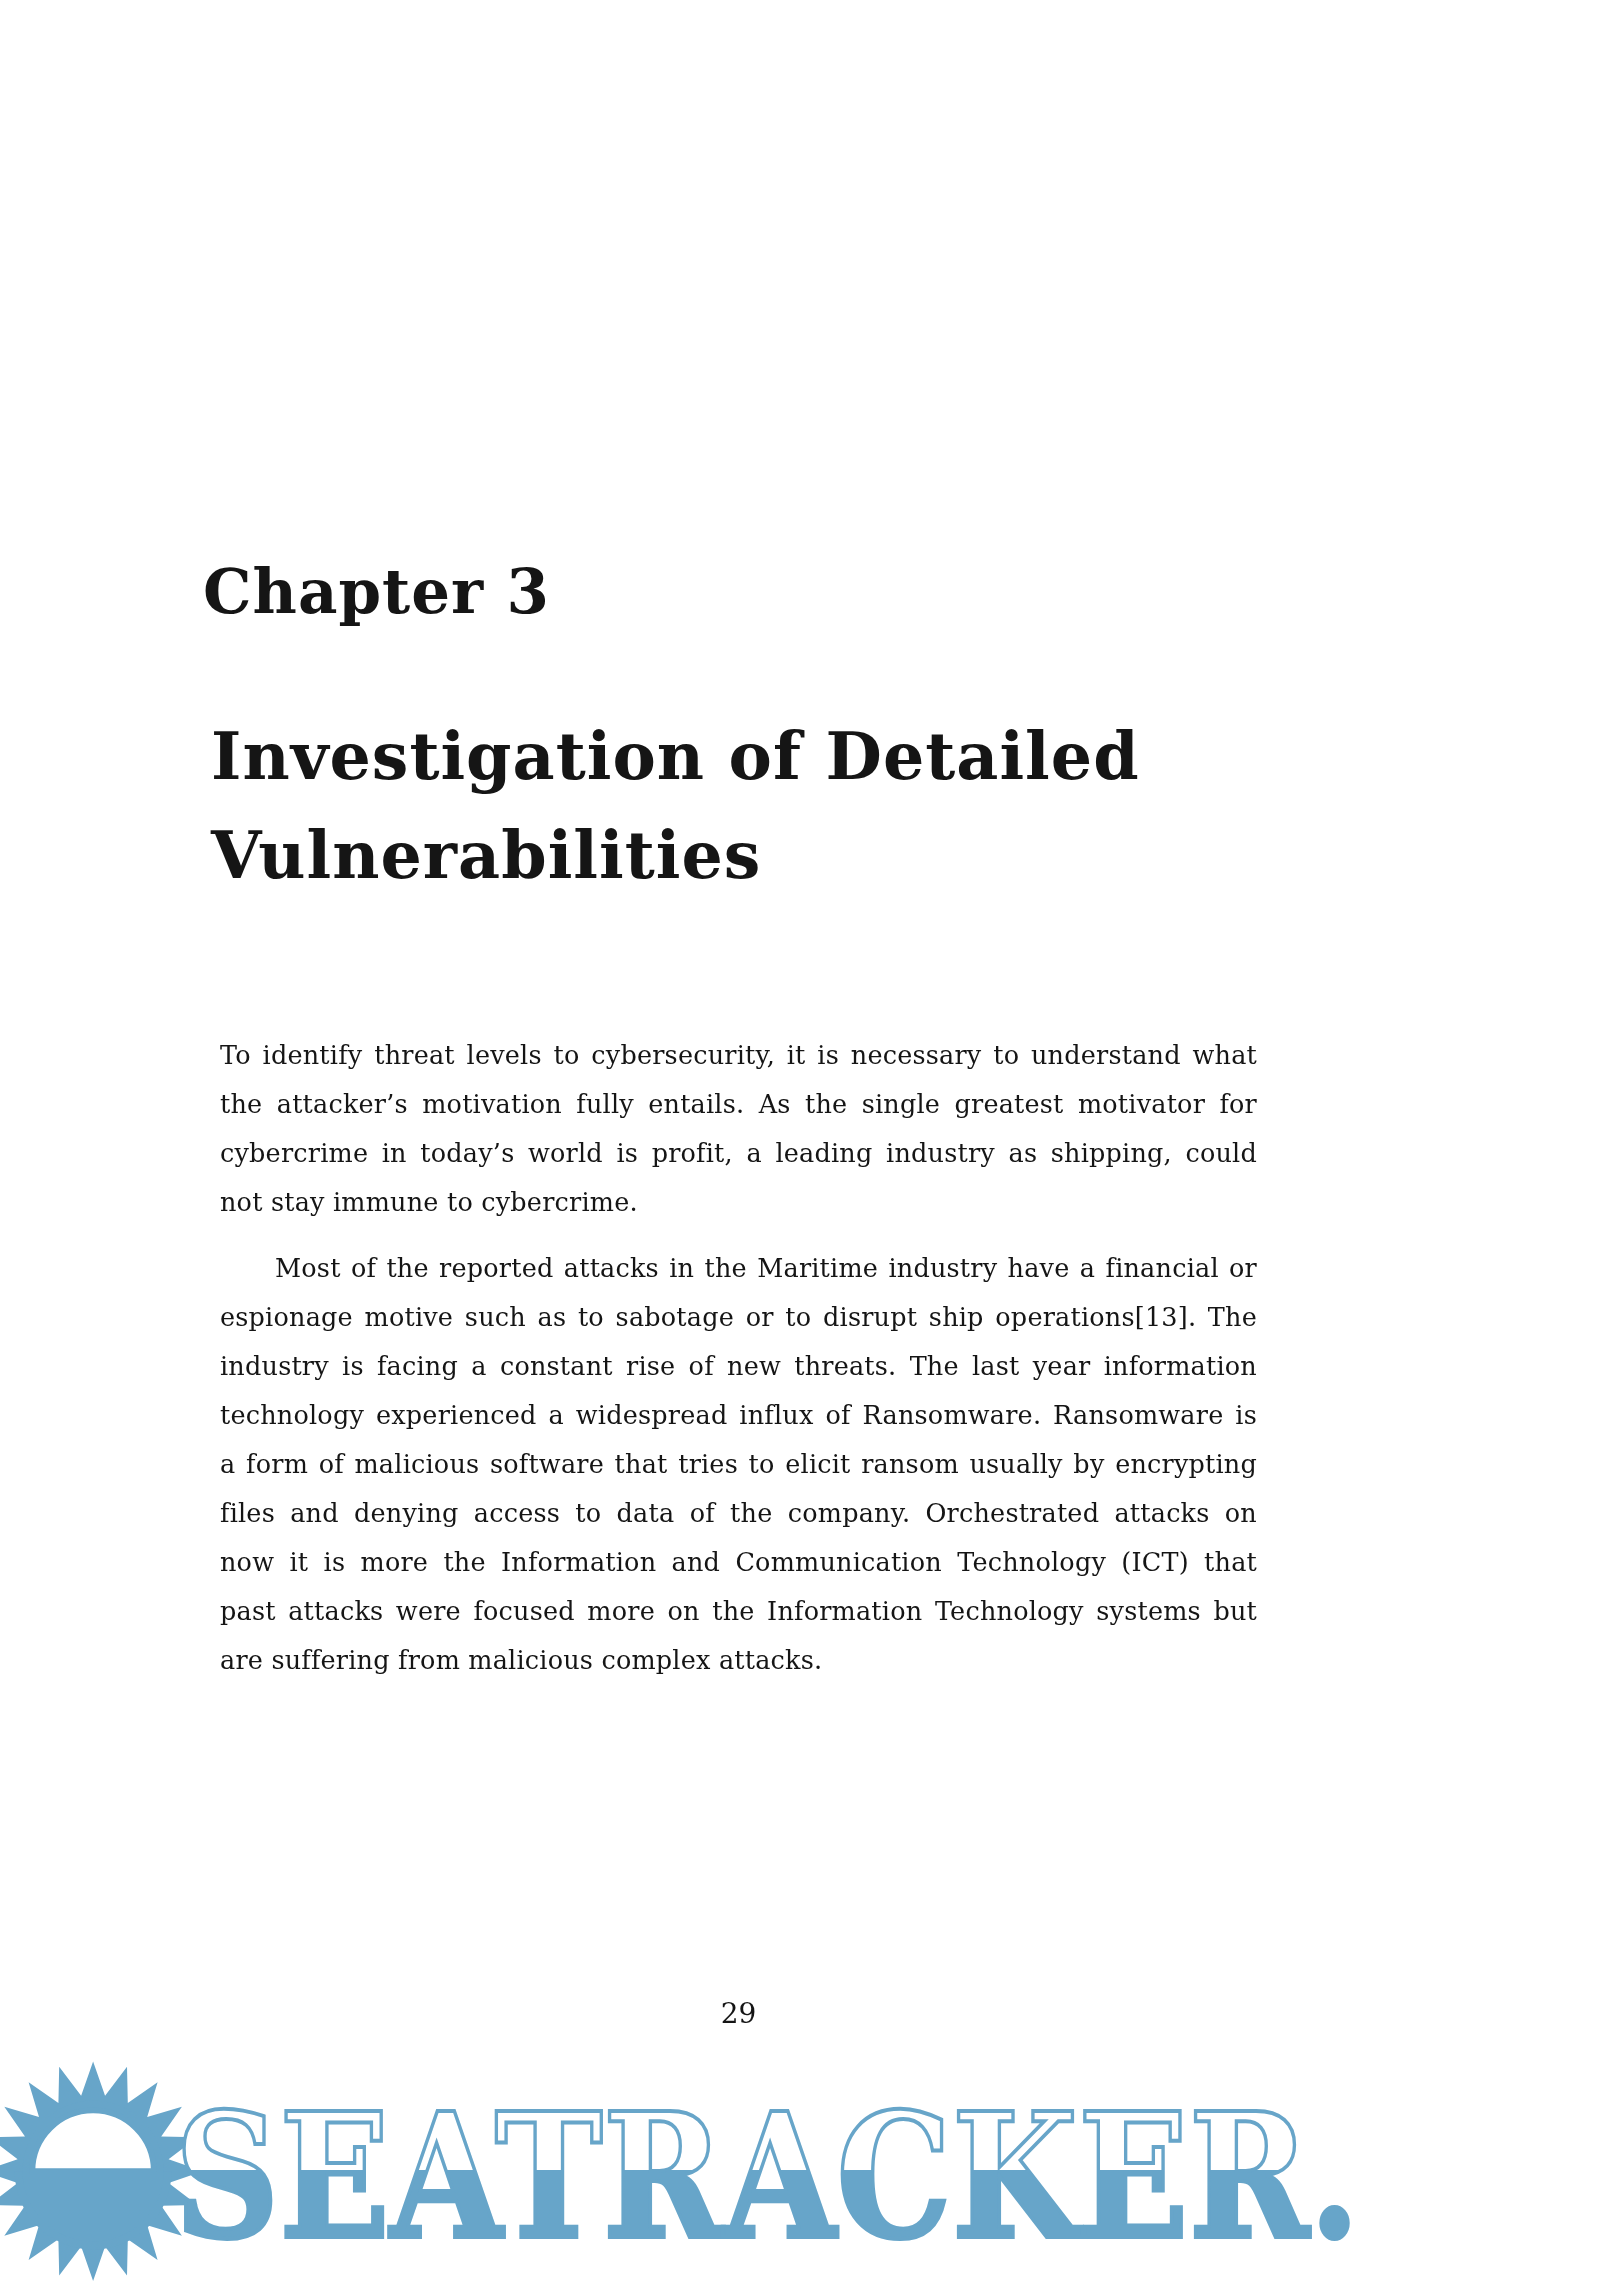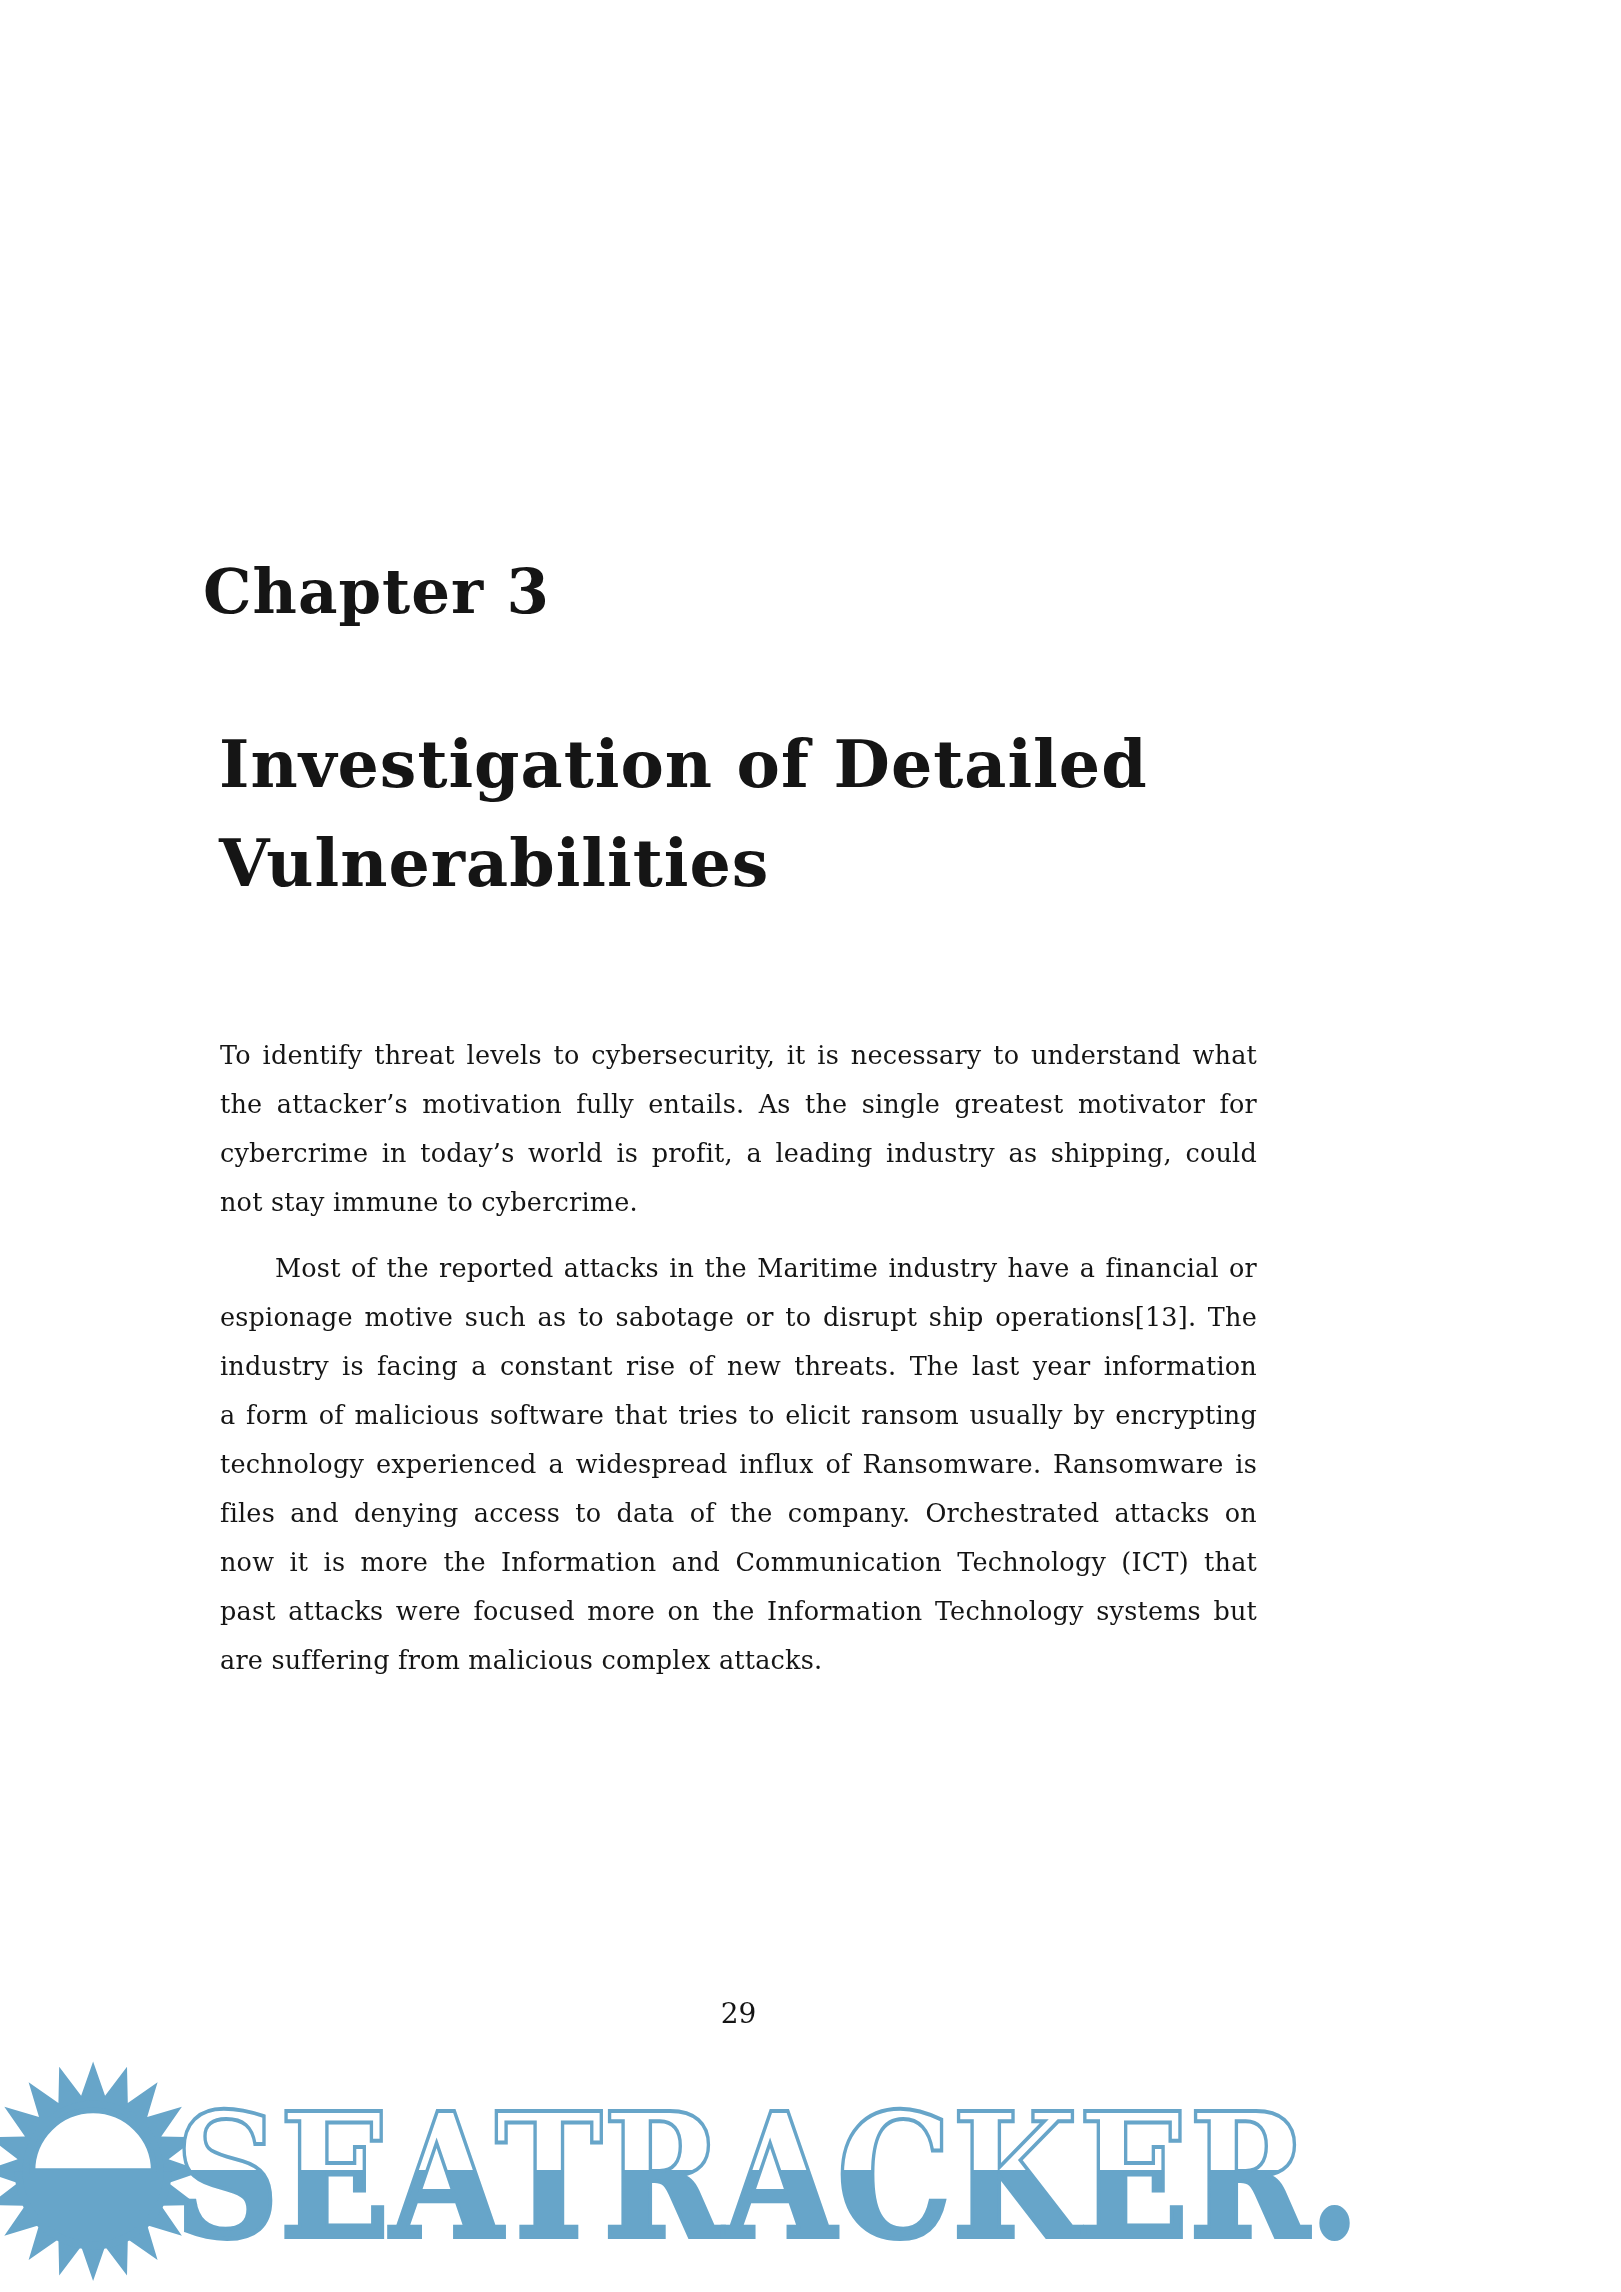--- a/index.html
+++ b/index.html
@@ -20,21 +20,21 @@
     font-size: 61px;
     font-weight: bold;
     line-height: 1;
     white-space: nowrap;
     letter-spacing: 1px;
   }
   .title {
     position: absolute;
     left: 203px;
     top: 699px;
-    margin: 16px;
+    margin: 8px;
     font-size: 65px;
     font-weight: bold;
     line-height: 99px;
     letter-spacing: 1px;
   }
   .title .title-line { display: block; }
   .bodytext {
     position: absolute;
     left: 203px;
     top: 1014px;
@@ -86,22 +86,22 @@
       <div class="para">
         <div class="line">To identify threat levels to cybersecurity, it is necessary to understand what</div>
         <div class="line">the attacker’s motivation fully entails.  As the single greatest motivator for</div>
         <div class="line">cybercrime in today’s world is profit, a leading industry as shipping, could</div>
         <div class="line line-last">not stay immune to cybercrime.</div>
       </div>
       <div class="para">
         <div class="line">Most of the reported attacks in the Maritime industry have a financial or</div>
         <div class="line">espionage motive such as to sabotage or to disrupt ship operations[13].  The</div>
         <div class="line">industry is facing a constant rise of new threats.  The last year information</div>
+        <div class="line">technology experienced a widespread influx of Ransomware.  Ransomware is</div>
         <div class="line">a form of malicious software that tries to elicit ransom usually by encrypting</div>
-        <div class="line">technology experienced a widespread influx of Ransomware.  Ransomware is</div>
         <div class="line">files and denying access to data of the company.  Orchestrated attacks on</div>
         <div class="line">now it is more the Information and Communication Technology (ICT) that</div>
         <div class="line">past attacks were focused more on the Information Technology systems but</div>
         <div class="line line-last">are suffering from malicious complex attacks.</div>
       </div>
     </div>
 
   <div class="pagenum">29</div>
 
   <svg class="watermark" width="1621" height="2293" viewBox="0 0 1654 2339">

